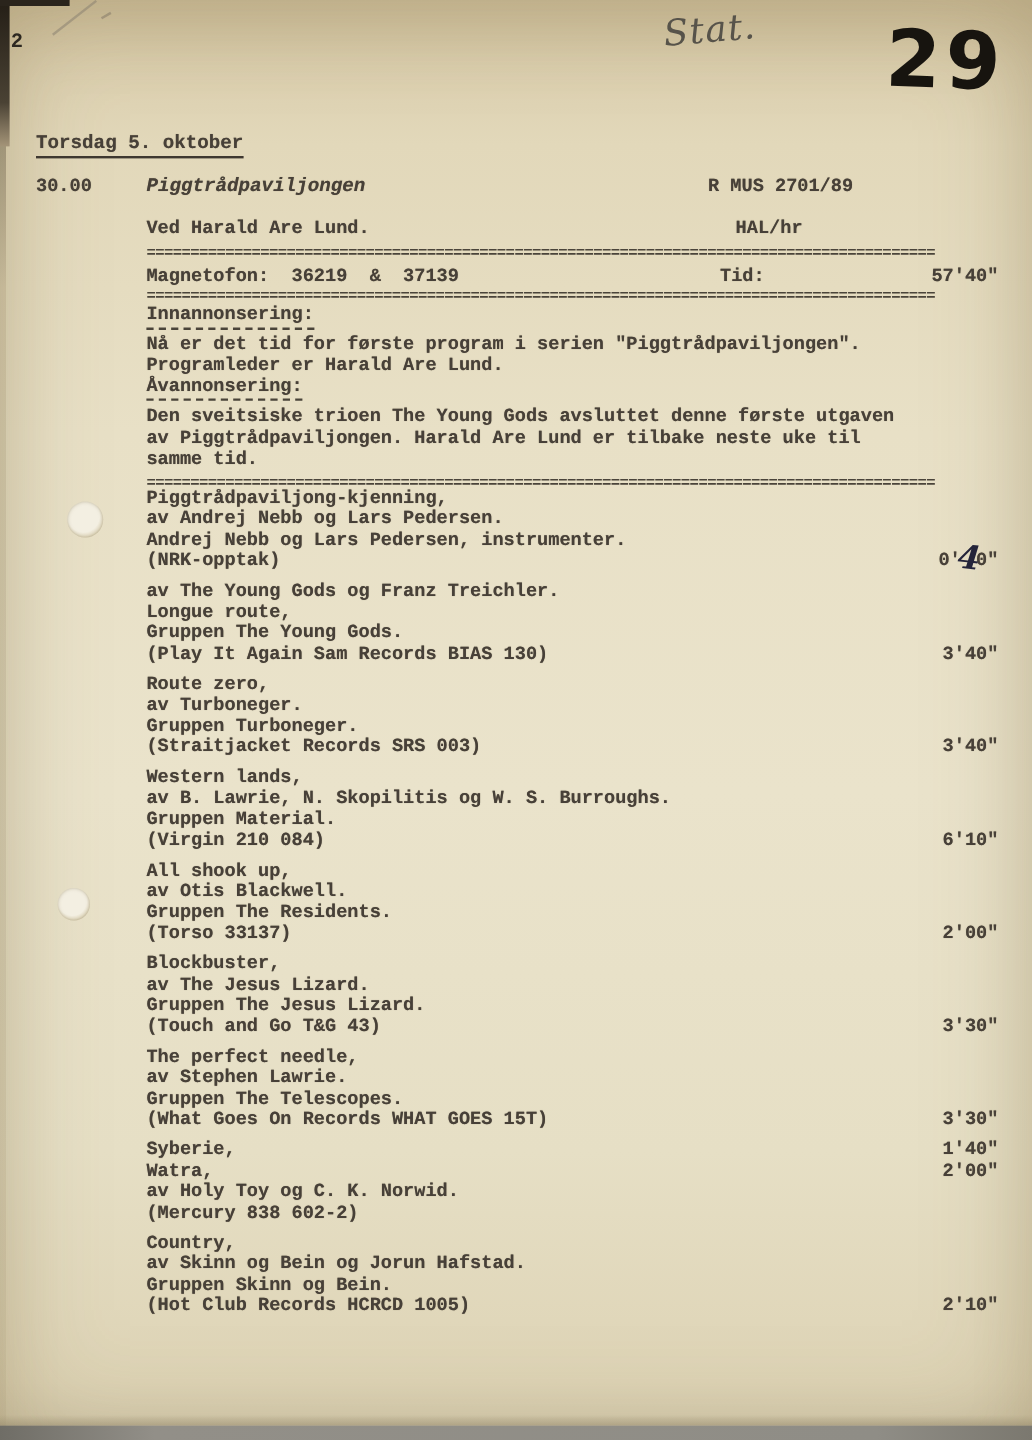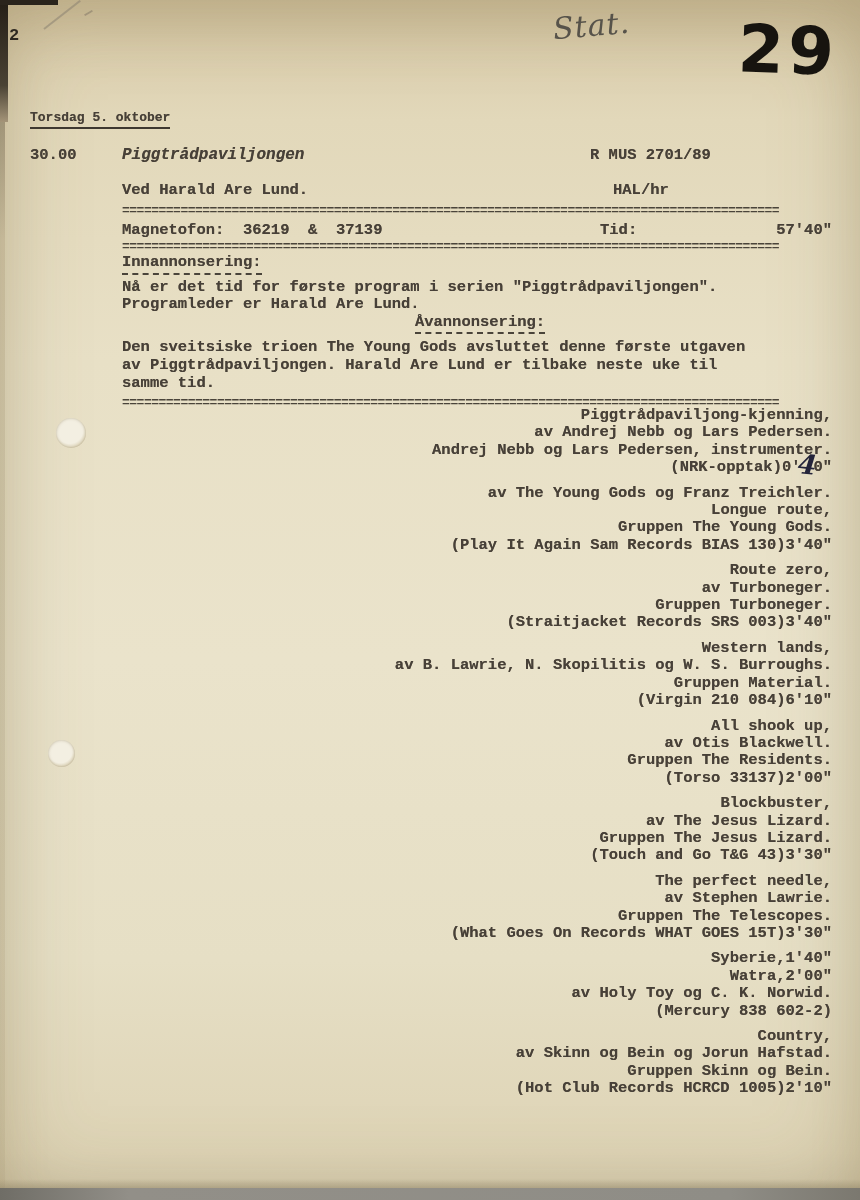--- a/index.html
+++ b/index.html
@@ -7,27 +7,27 @@
        font-family:"Liberation Mono", monospace;}
   .page{position:absolute;inset:0;
     background:linear-gradient(180deg,#d7c9a7 0%,#e2d8ba 10%,#e8e0c6 30%,#eae3cb 55%,#e6dfc5 80%,#ded4b6 96%,#d5cbae 100%);
     box-shadow:inset 0 0 90px rgba(120,100,60,.28), inset 0 30px 50px rgba(150,125,80,.18);}
   .typed{color:#474038;font-weight:bold;font-size:15.5px;white-space:pre;
          text-shadow:0 0 .6px rgba(70,60,45,.65);}
   .abs{position:absolute;}
   .sep{position:absolute;left:122px;width:712px;overflow:hidden;height:14px;
        color:#4a443a;font-weight:bold;font-size:13px;letter-spacing:-.5px;white-space:pre;}
   .dashed-u{border-bottom:2px dashed #4a443a;padding-bottom:1px;display:inline-block;}
-  .date{border-bottom:2.5px solid #3e3830;padding-bottom:2px;font-size:13px;}
+  .date{border-bottom:2.5px solid #3e3830;padding-bottom:2px;font-size:16px;}
   .annc{position:absolute;left:122px;top:254px;width:716px;line-height:17.6px;}
   .annc .para{margin:0;}
   .tracks{position:absolute;left:122px;top:407px;width:710px;}
   .track{margin-bottom:8px;}
   .tline{display:flex;line-height:17.4px;}
-  .ttext{flex:1 1 auto;text-align:right;}
+  .ttext{flex:1 1 auto;}
   .ttime{flex:0 0 auto;text-align:right;}
   .hand4{font-family:"DejaVu Serif",serif;font-weight:bold;font-style:italic;
          font-size:27px;color:#24243a;display:inline-block;transform:rotate(6deg);
          margin:0 -3px;line-height:0;position:relative;top:3px;text-shadow:none;}
   .stat{font-family:"DejaVu Serif",serif;font-style:italic;font-size:30px;
         color:#57534a;transform:rotate(-5deg);letter-spacing:1px;}
   .big29{font-family:"DejaVu Sans",sans-serif;font-weight:bold;font-size:66px;
          color:#17140f;transform:rotate(2deg);letter-spacing:4px;}
   .corner2{font-size:17px;color:#2d2821;font-weight:bold;}
   .hole{position:absolute;border-radius:50%;
@@ -86,21 +86,21 @@
     <span class="typed abs" style="left:478px;top:0;">Tid:</span>
     <span class="typed abs" style="right:0;top:0;">57'40"</span>
   </div>
 
   <div class="sep" style="top:239px;">==========================================================================================</div>
 
   <div class="annc">
     <div style="margin-bottom:4px;"><span class="typed dashed-u">Innannonsering:</span></div>
     <div class="typed para">Nå er det tid for første program i serien "Piggtrådpaviljongen".</div>
     <div class="typed para">Programleder er Harald Are Lund.</div>
-    <div style="margin-bottom:4px;text-align:center;"><span class="typed dashed-u">Åvannonsering:</span></div>
+    <div style="margin-bottom:4px;"><span class="typed dashed-u">Åvannonsering:</span></div>
     <div class="typed para" style="margin-top:5px;">Den sveitsiske trioen The Young Gods avsluttet denne første utgaven</div>
     <div class="typed para">av Piggtrådpaviljongen. Harald Are Lund er tilbake neste uke til</div>
     <div class="typed para">samme tid.</div>
   </div>
 
   <div class="sep" style="top:395px;">==========================================================================================</div>
 
   <div class="tracks">
       <div class="track">
         <div class="tline">

